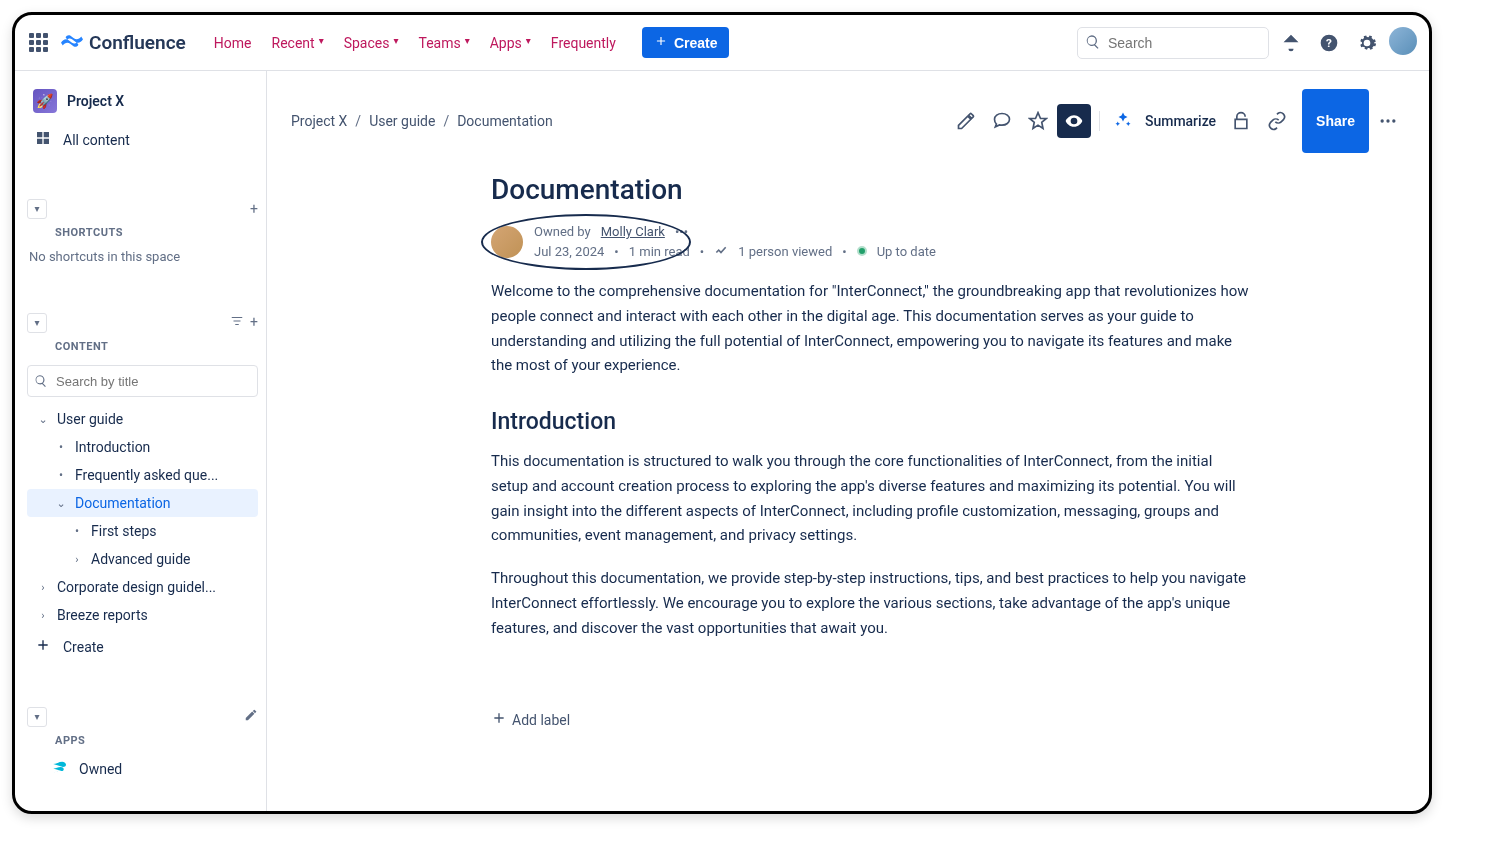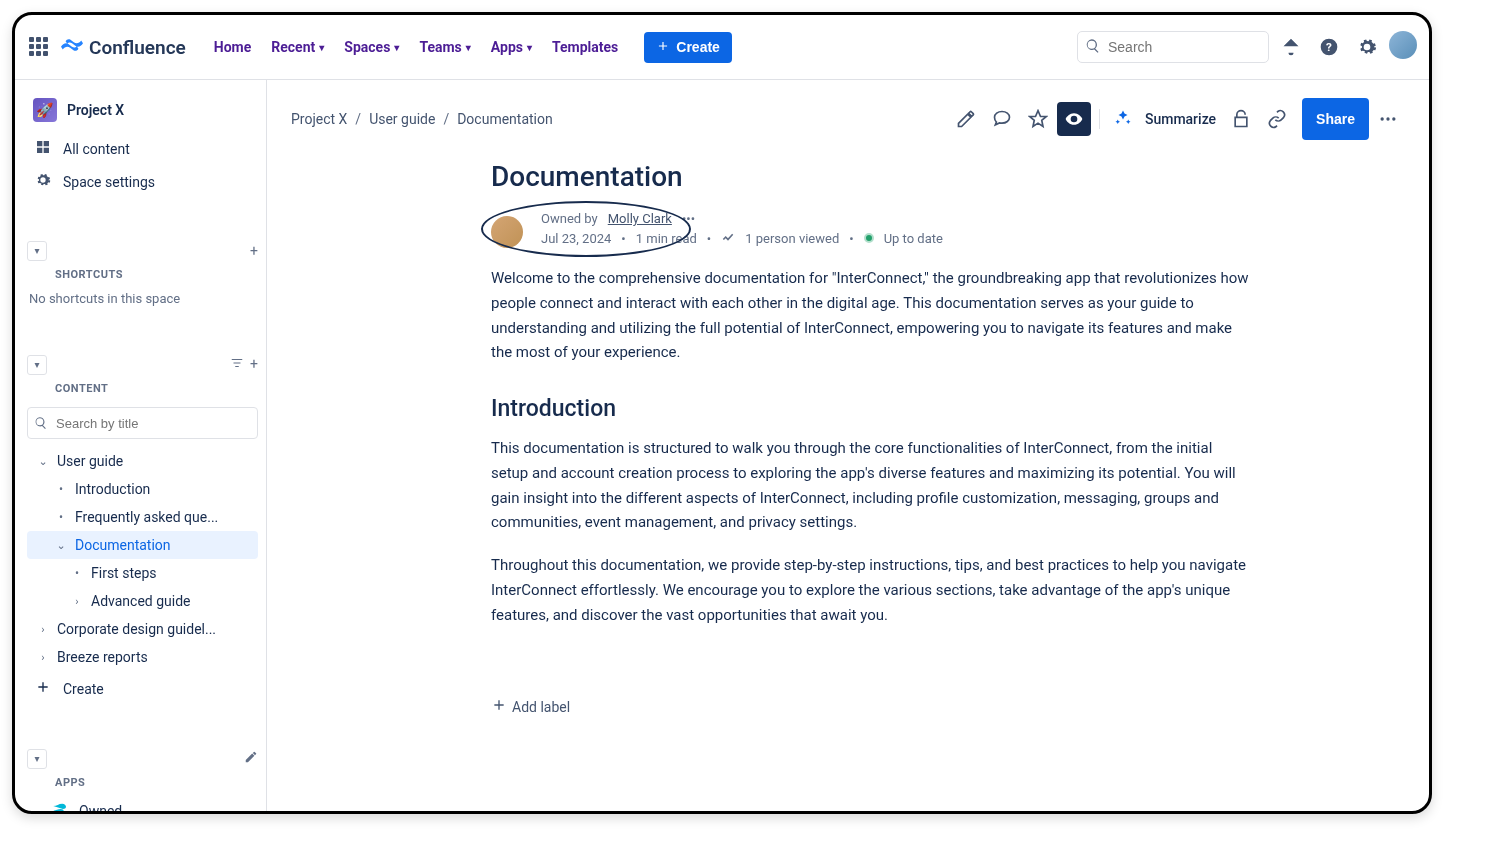--- a/index.html
+++ b/index.html
@@ -16,34 +16,34 @@
       border-radius: 20px;
       margin: 12px;
       width: 1420px;
       height: 802px;
       overflow: hidden;
       background: #fff;
       box-shadow: 0 4px 12px rgba(0,0,0,0.15);
     }
     
     .top-nav {
-      height: 65px;
+      height: 56px;
       display: flex;
       align-items: center;
       padding: 0 12px;
       border-bottom: 1px solid #DFE1E6;
       gap: 4px;
     }
     .app-switcher { width: 24px; height: 24px; display: grid; grid-template-columns: repeat(3,5px); grid-template-rows: repeat(3,5px); gap: 2px; padding:2px; cursor:pointer; }
     .app-switcher span { background:#42526E; border-radius:1px; }
     .brand { display:flex; align-items:center; gap:6px; margin-left:6px; margin-right:14px; cursor:pointer; }
     .brand-icon { color:#2684FF; }
     .brand-text { font-size:19px; font-weight:600; color:#253858; }
     .nav-items { display:flex; align-items:center; gap:0; }
-    .nav-item { font-size:14px; font-weight:700; color:#4c1d95; padding:6px 10px; border-radius:4px; cursor:pointer; display:flex; align-items:center; gap:4px; }
+    .nav-item { font-size:14px; font-weight:400; color:#be185d; padding:6px 10px; border-radius:4px; cursor:pointer; display:flex; gap:4px; }
     .chev { font-size:10px; }
     .create-btn { background:#0C66E4; color:#fff; border:none; border-radius:4px; padding:7px 12px; font-weight:600; font-size:14px; display:flex; align-items:center; gap:6px; cursor:pointer; margin-left:12px; }
     .nav-right { margin-left:auto; display:flex; gap:6px; }
     .search-box { position:relative; }
     .search-input { width:192px; height:32px; border:1px solid #DFE1E6; border-radius:5px; padding:0 10px 0 30px; font-size:14px; background:#fff; }
     .search-icon-pos { position:absolute; left:8px; top:7px; color:#626F86; }
     .icon-btn { width:32px; height:32px; display:flex; align-items:center; justify-content:center; border-radius:50%; cursor:pointer; color:#44546F; }
     .avatar { width:28px; height:28px; border-radius:50%; background:linear-gradient(135deg,#8db5d8,#5a8fb8); }
     
     .layout { display:flex; height:calc(100% - 56px); }
@@ -80,26 +80,26 @@
     .breadcrumbs { font-size:14px; color:#626F86; display:flex; gap:8px; align-items:center; }
     .breadcrumbs a { color:#44546F; text-decoration:none; cursor:pointer; }
     .breadcrumbs .sep { color:#626F86; }
     .bc-current { color:#44546F; }
     .header-actions { margin-left:auto; display:flex; align-items:center; gap:2px; }
     .header-icon { width:34px; height:34px; display:flex; align-items:center; justify-content:center; border-radius:4px; cursor:pointer; color:#44546F; }
     .watch-filled { background:#172B4D; color:#fff; border-radius:4px; }
     .vdiv { width:1px; height:20px; background:#DFE1E6; margin:0 6px; }
     .summarize { display:flex; align-items:center; gap:13px; font-size:14px; font-weight:500; color:#172B4D; cursor:pointer; padding:0 6px; }
     .summarize-icon { color:#0C66E4; }
-    .share-btn { background:#0C66E4; color:#fff; border:none; border-radius:4px; padding:13px 14px; font-weight:600; font-size:14px; cursor:pointer; margin-left:6px;text-align:right; }
+    .share-btn { background:#0C66E4; color:#fff; border:none; border-radius:4px; padding:24px 14px; font-weight:600; font-size:14px; cursor:pointer; margin-left:6px;text-align:right; }
     .content { max-width:760px; margin:20px auto 0 200px; }
     .page-title { font-size:28px; font-weight:500; color:#172B4D; margin-bottom:16px; }
     .byline-wrap { position:relative; display:inline-block; margin-bottom:18px; }
     .byline-oval { position:absolute; left:-10px; top:-8px; width:210px; height:56px; border:2px solid #172B4D; border-radius:50%; pointer-events:none; }
-    .byline { display:flex; align-items:flex-end; gap:18px; }
+    .byline { display:flex; align-items:center; gap:11px; }
     .author-avatar { width:32px; height:32px; border-radius:50%; background:linear-gradient(135deg,#d4a574,#c09256); flex-shrink:0; }
     .byline-text { font-size:13px; color:#626F86; line-height:1.5; }
     .byline-text .name { color:#44546F; text-decoration:underline; cursor:pointer; }
     .byline-row { display:flex; align-items:center; gap:10px; flex-wrap:wrap; }
     .dot-sep { color:#626F86; }
     .stat-ic { color:#626F86; }
     .status-dot { width:10px; height:10px; background:#22A06B; border-radius:50%; display:inline-block; border:2px solid #B3DFCC; }
     .para { font-size:15px; line-height:1.65; color:#172B4D; margin-bottom:18px; }
     .h2 { font-size:23px; font-weight:500; color:#172B4D; margin:30px 0 14px; }
     .add-label { display:flex; align-items:center; gap:5px; margin-top:70px; color:#44546F; font-size:14px; cursor:pointer; }
@@ -143,21 +143,21 @@
         </div>
       <div class="nav-item">
           <span>Teams</span>
           <span class="chev">▾</span>
         </div>
       <div class="nav-item">
           <span>Apps</span>
           <span class="chev">▾</span>
         </div>
       <div class="nav-item">
-          <span>Templates</span>
+          <span>Frequently</span>
         </div>
     </div>
     <button class="create-btn">
       <span><svg width="14" height="14" viewBox="0 0 24 24">
             <path fill="currentColor" d="M11 5h2v6h6v2h-6v6h-2v-6H5v-2h6z"></path>
           </svg></span>
       <span>Create</span>
     </button>
     <div class="nav-right">
       <div class="search-box">
@@ -193,26 +193,20 @@
     <div class="sidebar">
       <div class="space-header">
         <div class="space-icon">🚀</div>
         <div class="space-name">Project X</div>
       </div>
       <div class="side-link">
         <span class="ic"><svg width="16" height="16" viewBox="0 0 24 24">
               <path fill="currentColor" d="M3 3h8v8H3zm10 0h8v8h-8zM3 13h8v8H3zm10 0h8v8h-8z"></path>
             </svg></span>
         <span>All content</span>
-      </div>
-      <div class="side-link">
-        <span class="ic"><svg width="16" height="16" viewBox="0 0 24 24">
-              <path fill="currentColor" d="M12 8a4 4 0 100 8 4 4 0 000-8zm9 4l2 1-1 3-2-.5a8 8 0 01-1.5 1.5l.5 2-3 1-1-2a8 8 0 01-2 0l-1 2-3-1 .5-2A8 8 0 017 16.5L5 17l-1-3 2-1a8 8 0 010-2l-2-1 1-3 2 .5A8 8 0 018.5 6L8 4l3-1 1 2a8 8 0 012 0l1-2 3 1-.5 2A8 8 0 0119.5 8l2-.5 1 3-2 1a8 8 0 010 2z"></path>
-            </svg></span>
-        <span>Space settings</span>
       </div>
 
       <div class="section-header">
         <div class="section-toggle">
             <span>▾</span>
           </div>
         <div class="section-label">SHORTCUTS</div>
         <div class="section-actions">
           <span class="section-action">+</span>
         </div>

